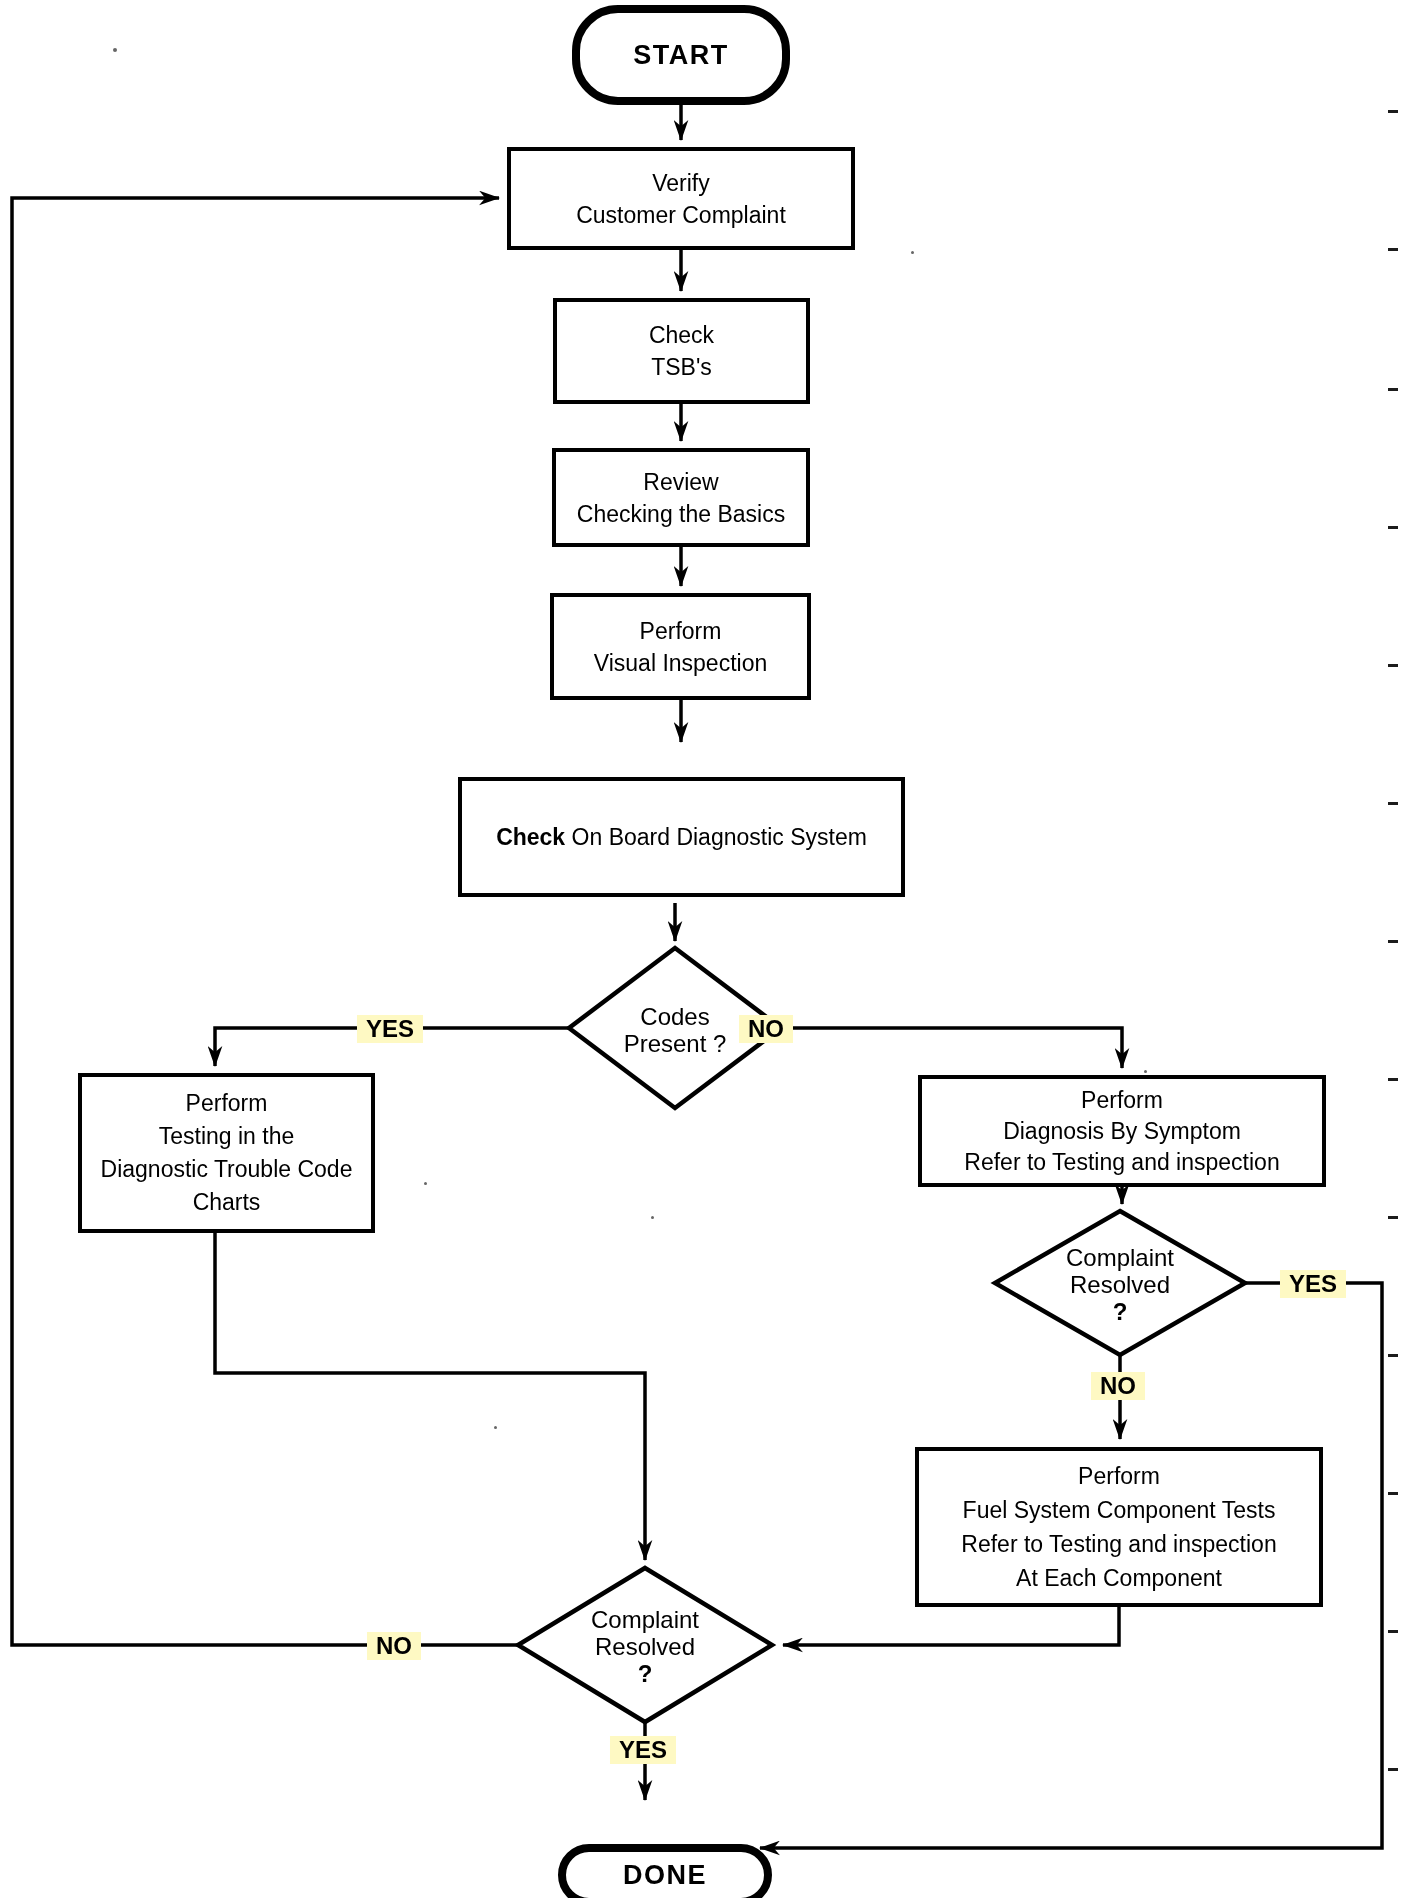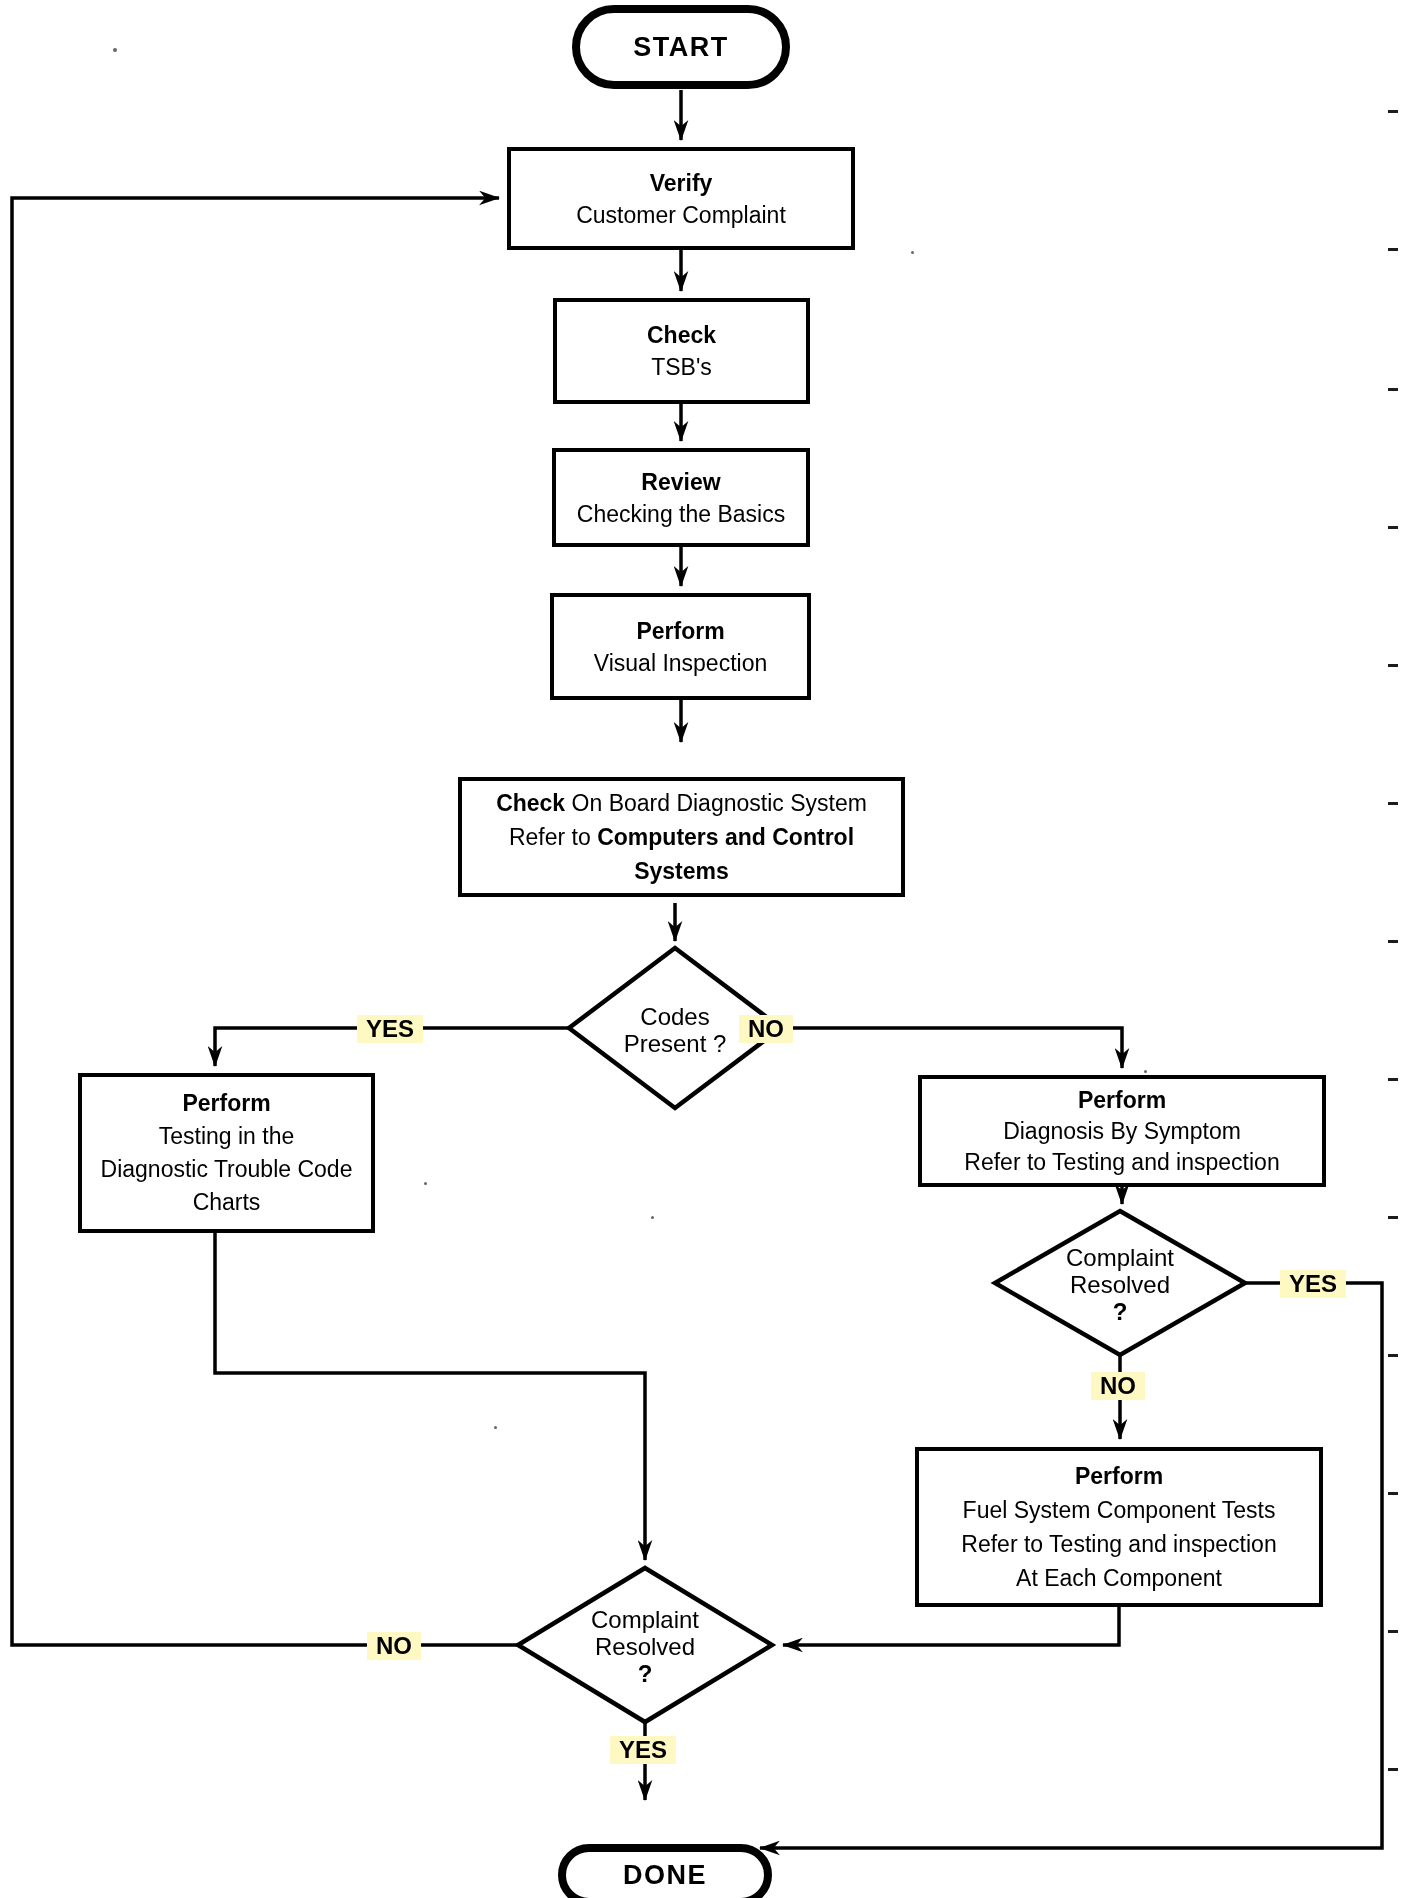--- a/index.html
+++ b/index.html
@@ -10,21 +10,21 @@
   .wires{position:absolute;left:0;top:0;z-index:1;}
   .node{
     position:absolute;z-index:2;background:#fff;border:4px solid #000;
     display:flex;flex-direction:column;align-items:center;justify-content:center;
     text-align:center;box-sizing:border-box;
   }
   .terminal{
     border-width:8px;border-radius:46px;font-weight:bold;font-size:27px;
     letter-spacing:1.5px;
   }
-  .t{font-weight:bold;font-size:23px;line-height:32px;}
+  .t{font-weight:normal;font-size:23px;line-height:32px;}
   .b{font-size:23px;line-height:32px;}
   .ln{font-size:23px;line-height:34px;}
   .dlabel{
     position:absolute;z-index:3;text-align:center;font-size:24px;line-height:27px;
     transform:translate(-50%,-50%);
   }
   .elabel{
     position:absolute;z-index:3;font-weight:bold;font-size:24px;background:#fef9c3;
     padding:0 9px;transform:translate(-50%,-50%);white-space:nowrap;
   }
@@ -83,21 +83,21 @@
   <div class="edgemark" style="left:1388px;top:664px;"></div>
   <div class="edgemark" style="left:1388px;top:802px;"></div>
   <div class="edgemark" style="left:1388px;top:940px;"></div>
   <div class="edgemark" style="left:1388px;top:1078px;"></div>
   <div class="edgemark" style="left:1388px;top:1216px;"></div>
   <div class="edgemark" style="left:1388px;top:1354px;"></div>
   <div class="edgemark" style="left:1388px;top:1492px;"></div>
   <div class="edgemark" style="left:1388px;top:1630px;"></div>
   <div class="edgemark" style="left:1388px;top:1768px;"></div>
 
-  <div class="node terminal" style="left:572px;top:5px;width:218px;height:84px;">
+  <div class="node terminal" style="left:572px;top:5px;width:218px;height:100px;">
     <span>START</span>
   </div>
 
   <div class="node" style="left:507px;top:147px;width:348px;height:103px;">
     <div class="t">Verify</div>
     <div class="b">Customer Complaint</div>
   </div>
 
   <div class="node" style="left:553px;top:298px;width:257px;height:106px;">
     <div class="t">Check</div>
@@ -109,21 +109,20 @@
     <div class="b">Checking the Basics</div>
   </div>
 
   <div class="node" style="left:550px;top:593px;width:261px;height:107px;">
     <div class="t">Perform</div>
     <div class="b">Visual Inspection</div>
   </div>
 
   <div class="node" style="left:458px;top:749px;width:447px;height:120px;margin-top:28px;">
     <div class="ln"><b>Check</b><span> On Board Diagnostic System</span></div>
-    <div class="ln"><span>Refer to </span><b>Computers and Control Systems</b></div>
   </div>
 
   <div class="node" style="left:78px;top:1073px;width:297px;height:160px;">
     <div class="t" style="line-height:33px;">Perform</div>
     <div class="b" style="line-height:33px;">Testing in the</div>
     <div class="b" style="line-height:33px;">Diagnostic Trouble Code</div>
     <div class="b" style="line-height:33px;">Charts</div>
   </div>
 
   <div class="node" style="left:918px;top:1075px;width:408px;height:112px;">

